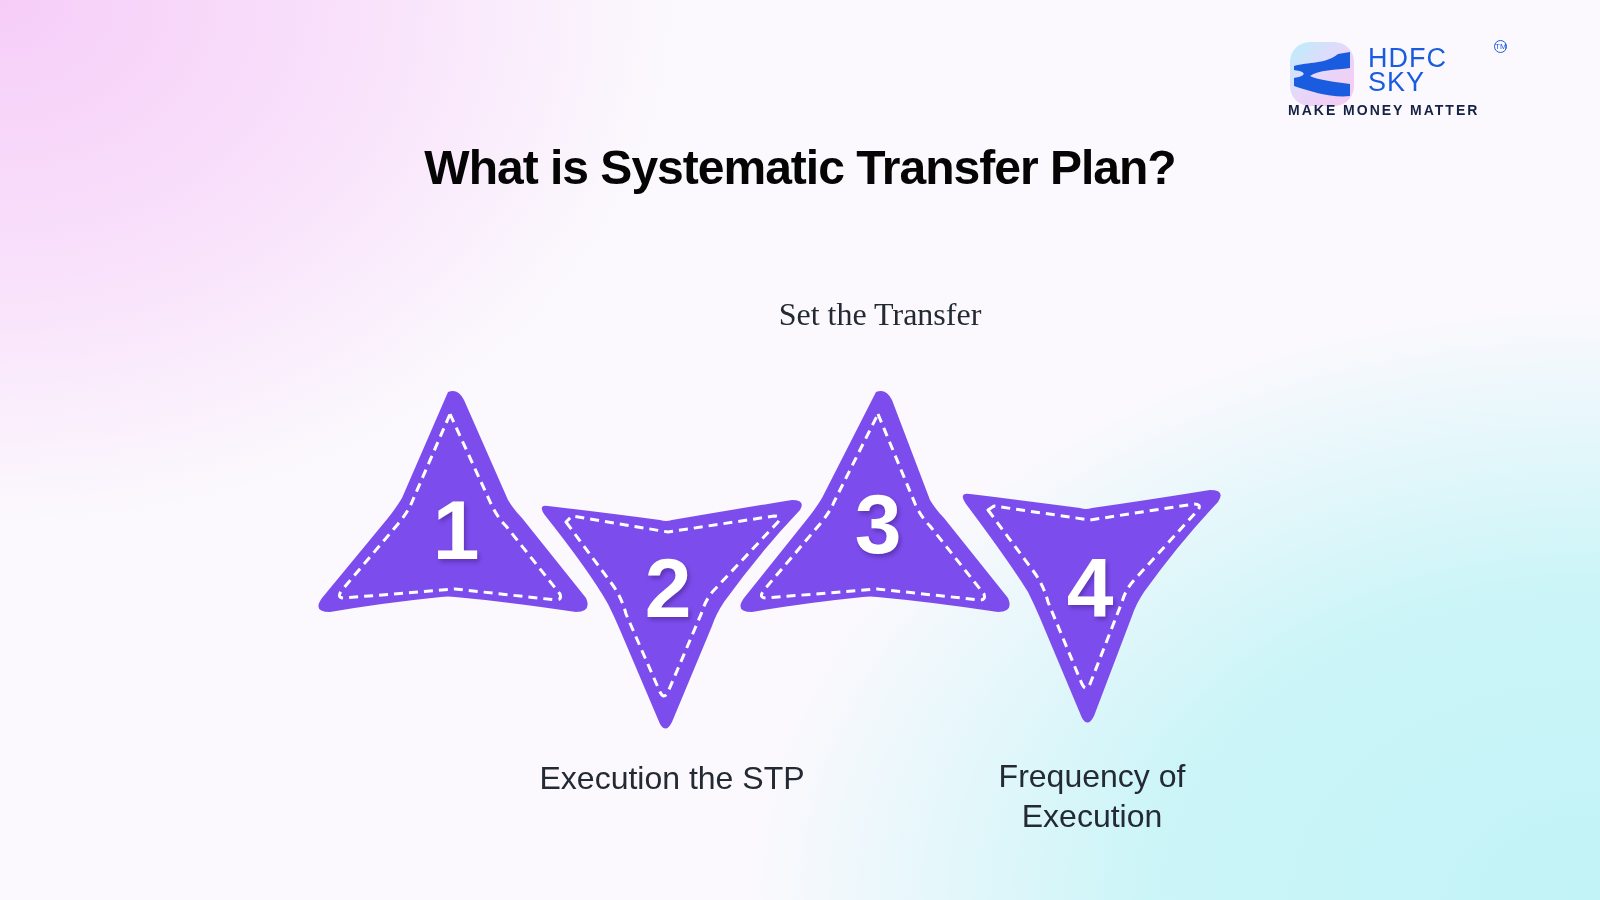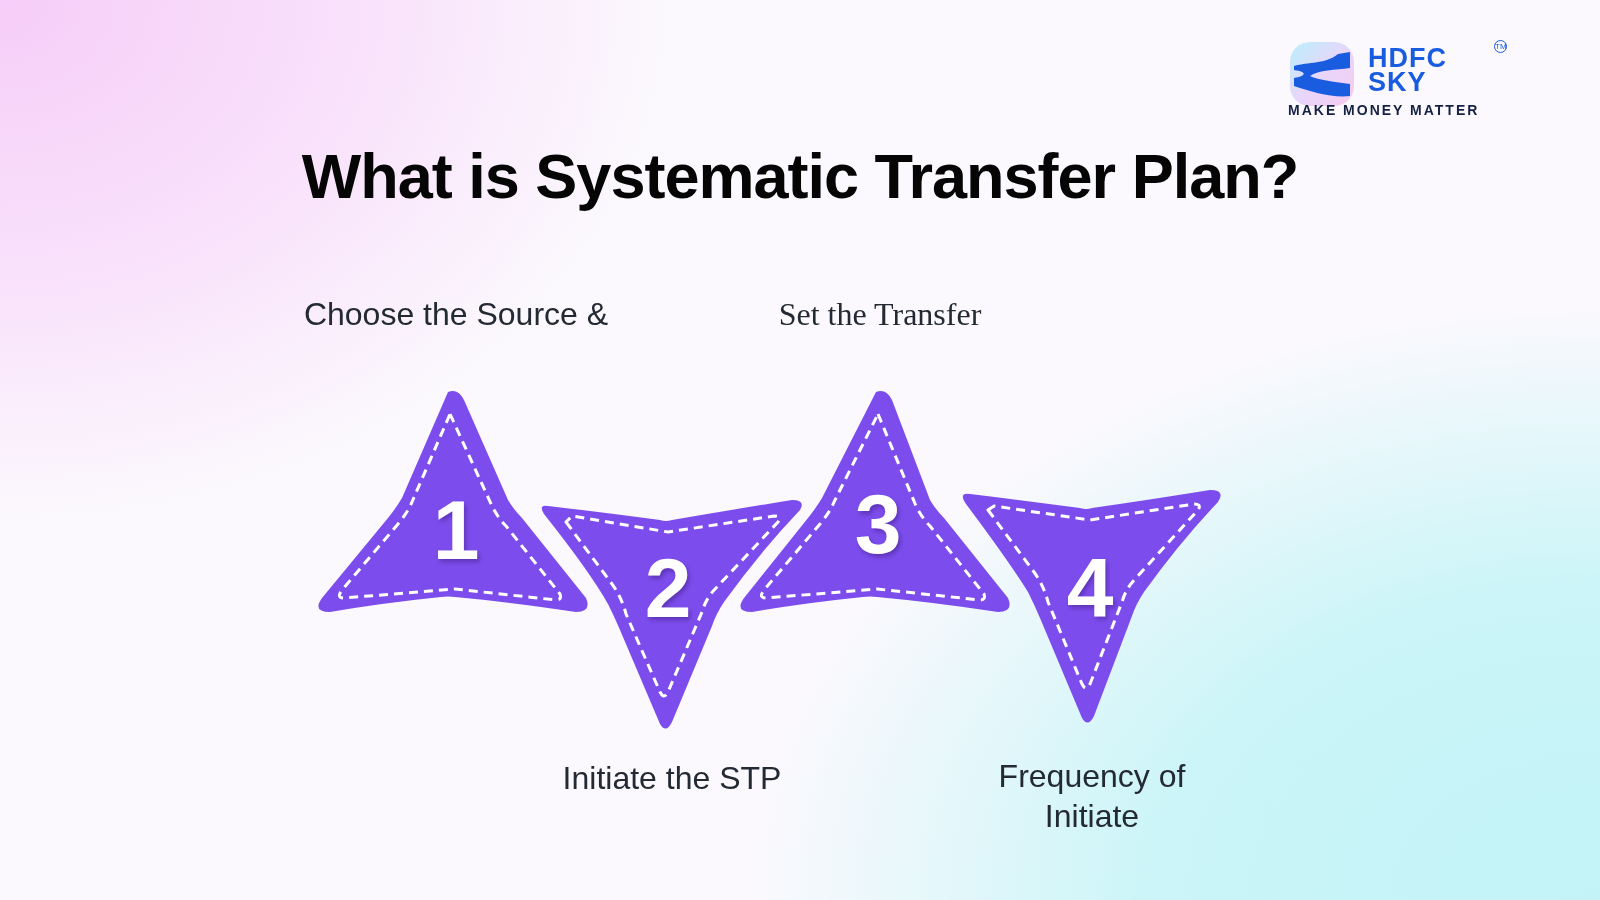--- a/index.html
+++ b/index.html
@@ -12,34 +12,34 @@
         #fbf9fd;
     }
     .logo {
       position: absolute; left: 1288px; top: 38px; width: 230px; height: 100px;
     }
     .logo-mark {
       position: absolute; left: 0; top: 2px; width: 68px; height: 68px;
     }
     .logo-word {
       position: absolute; left: 80px; top: 8px; color: #1a5ce0;
-      font-weight: bold; font-size: 27px; line-height: 24px; letter-spacing: 1px;
+      font-weight: normal; font-size: 27px; line-height: 24px; letter-spacing: 1px;
     }
     .logo-tm {
       position: absolute; left: 206px; top: 2px; font-size: 8px; color: #1a5ce0;
       border: 1px solid #1a5ce0; border-radius: 50%; width: 11px; height: 11px;
       text-align: left; line-height: 11px;
     }
     .logo-tag {
       position: absolute; left: 0; top: 64px; font-size: 14px; font-weight: bold;
       letter-spacing: 2px; color: #152244; white-space: nowrap;
     }
     .title {
       position: absolute; left: 0; width: 1600px; top: 140px; text-align: center;
-      font-size: 63px; font-weight: bold; color: #050505; letter-spacing: -1px;
+      font-size: 48px; font-weight: bold; color: #050505; letter-spacing: -1px;
     }
     .stage { position: absolute; left: 0; top: 0; width: 1600px; height: 900px; }
     .label {
       position: absolute; text-align: center; color: #232a33;
       font-size: 32px; line-height: 40px; white-space: nowrap;
     }
     .num {
       position: absolute; color: #ffffff; font-weight: bold; font-size: 84px;
       text-align: center; width: 120px;
       text-shadow: 2px 3px 4px rgba(40,10,90,0.35);
@@ -92,24 +92,23 @@
     <path d="M988 510 L1034 572 Q1044 586 1048 602 L1082 684 Q1086 692 1090 684 L1122 602 Q1126 588 1136 578 L1198 510 Q1202 504 1194 504 L1090 520 L994 506 Z" fill="none" stroke="#fff" stroke-width="3" stroke-dasharray="9 6" stroke-linejoin="round"></path>
   </g>
 </svg>
 
 <div class="num" style="left:396px; top:482px;">1</div>
 <div class="num" style="left:608px; top:540px;">2</div>
 <div class="num" style="left:818px; top:476px;">3</div>
 <div class="num" style="left:1030px; top:540px;">4</div>
 
 <div class="label" style="left:256px; width:400px; top:294px;">
-  <div>Choose the Source &amp;</div>
 </div>
 <div class="label" style="left:472px; width:400px; top:758px;">
-  <div>Initiate the STP</div>
+  <div>Execution the STP</div>
 </div>
 <div class="label" style="left:680px; width:400px; top:294px;font-family:Liberation Serif, serif;">
   <div>Set the Transfer</div>
 </div>
 <div class="label" style="left:892px; width:400px; top:756px;">
   <div>Frequency of</div>
-  <div>Initiate</div>
+  <div>Execution</div>
 </div>
 
 </body></html>

